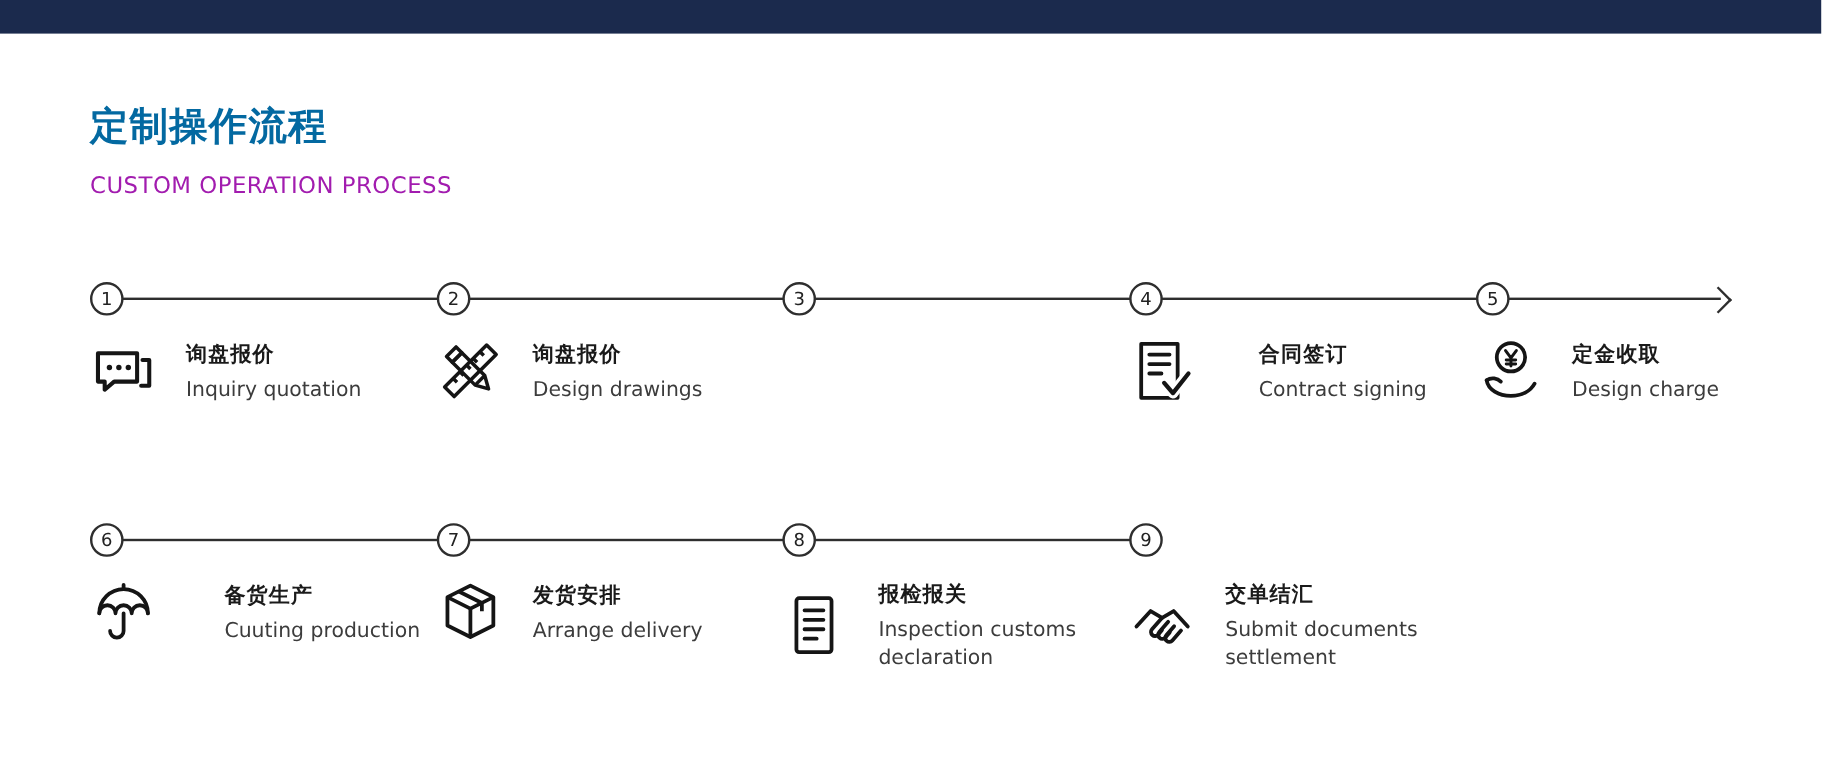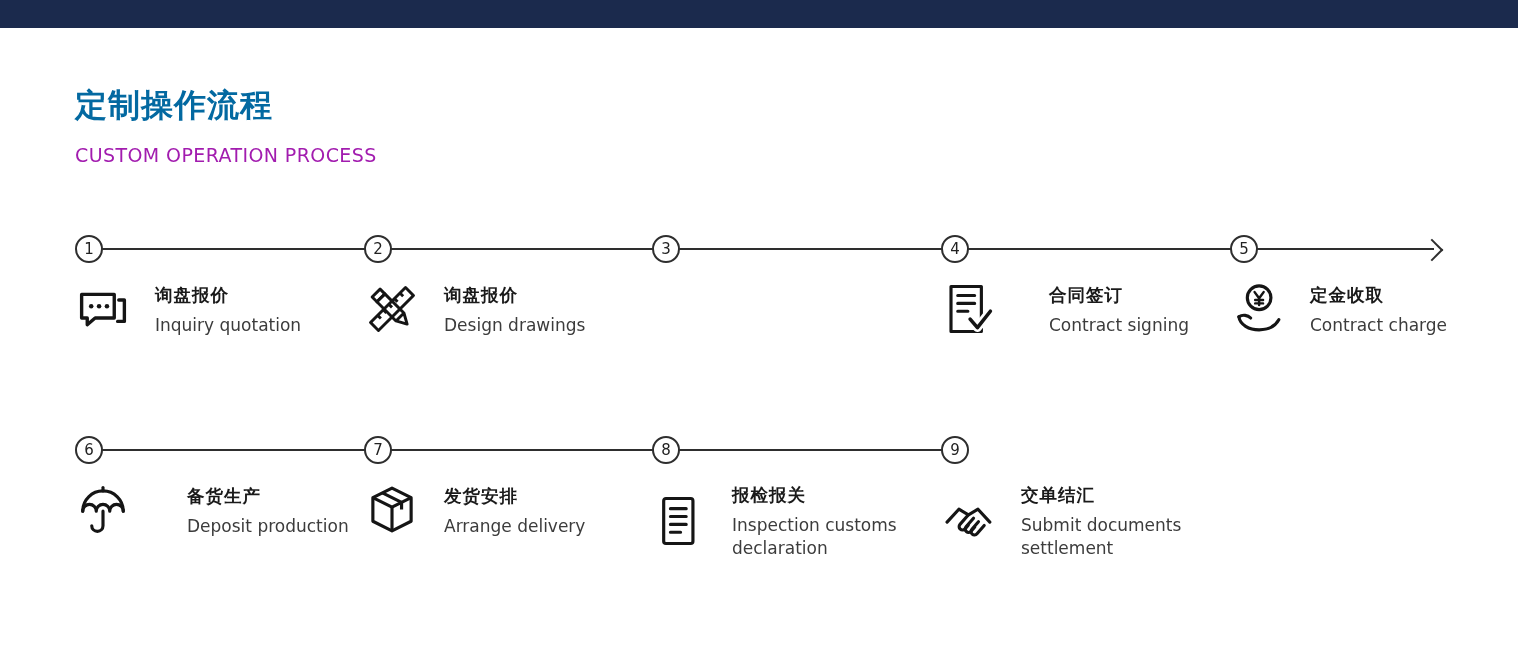--- a/index.html
+++ b/index.html
@@ -123,38 +123,38 @@
         <g fill="none" stroke="#151515" stroke-linecap="round" stroke-linejoin="round">
           <circle cx="25" cy="14" r="10.5" stroke-width="2.8"></circle>
           <path d="M21 9 l4 5.5 L29 9 M25 14.5 v6 M21.5 16 h7 M21.5 19 h7" stroke-width="2.2"></path>
           <path d="M7 31 c1 7 9 11.5 18 11.5 c8 0 14.5 -3.5 17.5 -9" stroke-width="2.8"></path>
           <path d="M7 31 c3.5 -2.5 8 -1.5 10.5 1" stroke-width="2.8"></path>
         </g>
       </svg>
     </div>
     <div class="step-text">
       <div class="step-title">定金收取</div>
-      <div class="step-sub">Contract charge</div>
+      <div class="step-sub">Design charge</div>
     </div>
   </div>
 
   <div class="step" style="left:75px; top:482px;gap:32px;">
     <div class="icon-box">
       <svg viewBox="0 0 48 48" width="54" height="54">
         <g fill="none" stroke="#151515" stroke-width="2.8" stroke-linecap="round" stroke-linejoin="round">
           <path d="M24 4 v3"></path>
           <path d="M6 25 a18 18 0 0 1 36 0"></path>
           <path d="M6 25 a6 6 0 0 1 12 0 a6 6 0 0 1 12 0 a6 6 0 0 1 12 0"></path>
           <path d="M24 25 v13 a5 5 0 0 1 -10 0"></path>
         </g>
       </svg>
     </div>
     <div class="step-text">
       <div class="step-title">备货生产</div>
-      <div class="step-sub">Deposit production</div>
+      <div class="step-sub">Cuuting production</div>
     </div>
   </div>
 
   <div class="step" style="left:364px; top:482px;">
     <div class="icon-box">
       <svg viewBox="0 0 48 48" width="54" height="54">
         <g fill="none" stroke="#151515" stroke-width="2.8" stroke-linejoin="round">
           <path d="M24 4.5 L41 13 v21 L24 42.5 L7 34 V13 Z"></path>
           <path d="M7 13 L24 21.5 L41 13"></path>
           <path d="M24 21.5 V42.5"></path>

